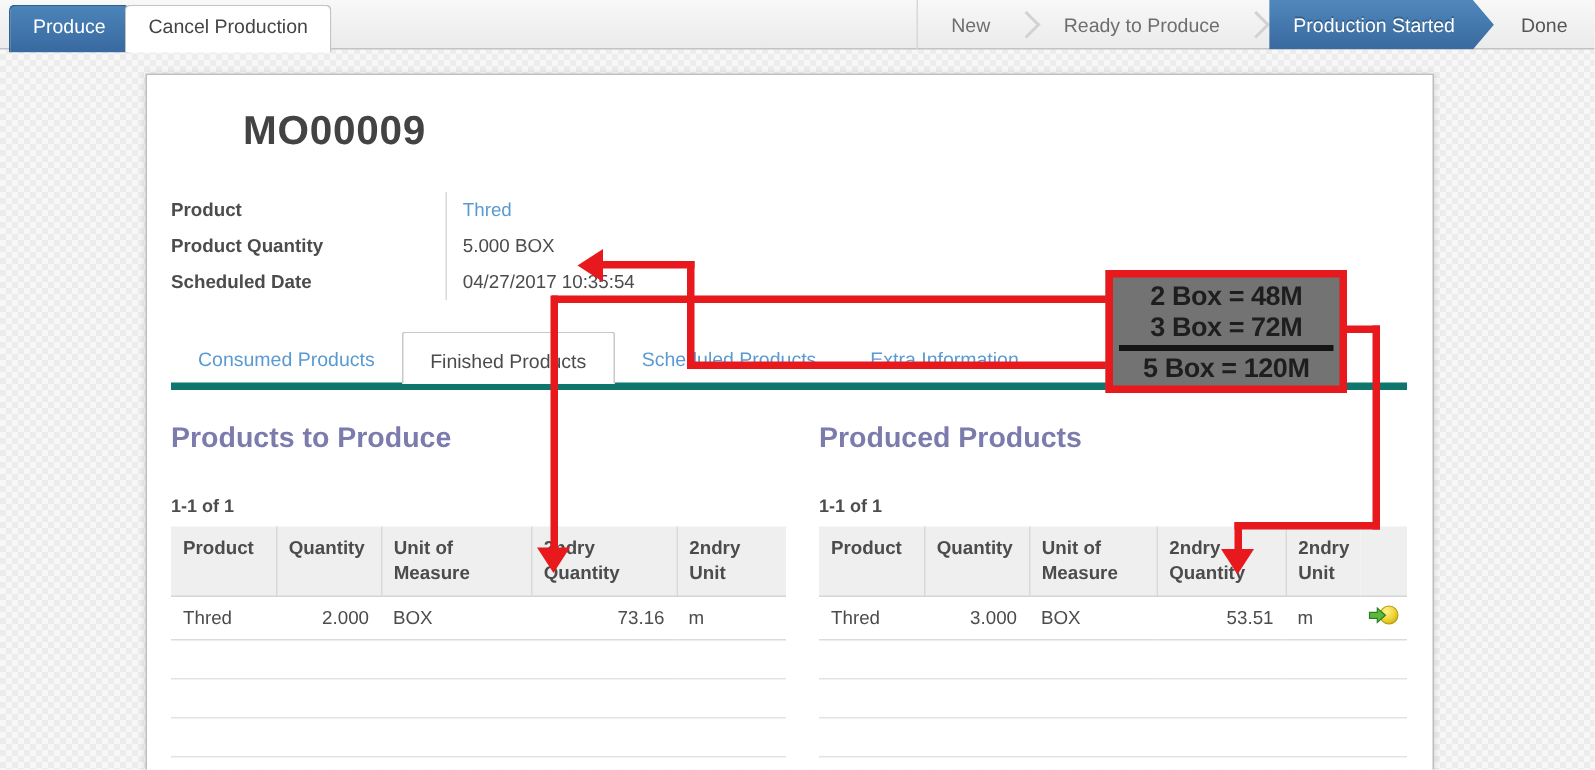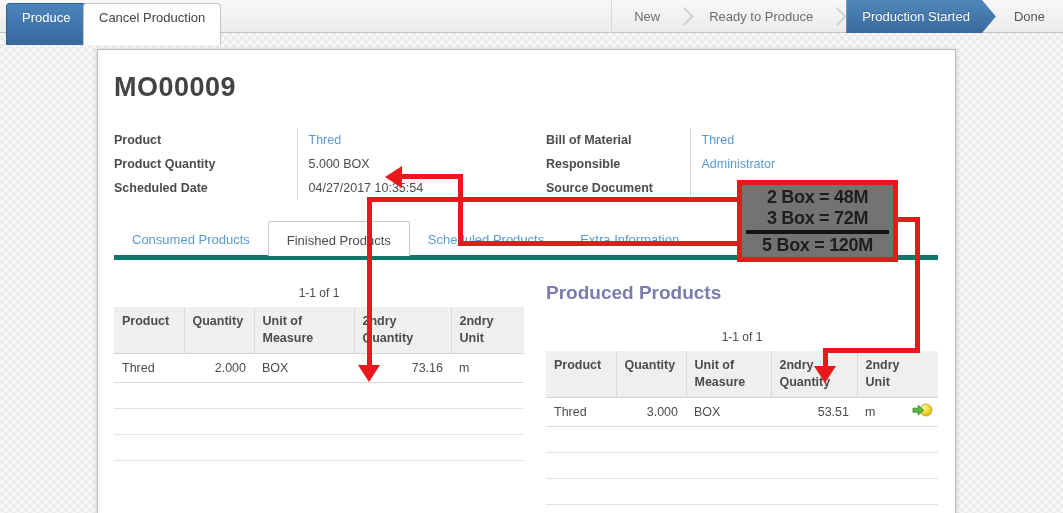--- a/index.html
+++ b/index.html
@@ -11,21 +11,21 @@
     background-color:#f2f2f2;
     background-image: conic-gradient(#ececec 25%, #f7f7f7 0 50%, #ececec 0 75%, #f7f7f7 0);
     background-size:8px 8px;
   }
   
   .topbar {
     position:absolute; top:0; left:0; right:0; height:33px;
     background:linear-gradient(#f8f8f8,#ebebeb);
     border-bottom:1px solid #c3c3c3; z-index:10;
   }
-  .btn { position:absolute; top:3px; height:42px; line-height:28px;
+  .btn { position:absolute; top:3px; height:32px; line-height:28px;
     padding:0 15px; border-radius:4px 4px 0 0; font-size:13px; cursor:pointer; }
   .btn-primary {
     left:6px; color:#fff;
     background:linear-gradient(#4b84ba,#38699f);
     border:1px solid #2e5f91; border-bottom:none;
   }
   .btn-secondary {
     left:83px; color:#444; background:#fff;
     border:1px solid #c3c3c3; border-bottom:none;
   }
@@ -45,21 +45,21 @@
     background:linear-gradient(#5088bc,#38699f);
     clip-path:polygon(0 0, calc(100% - 14px) 0, 100% 50%, calc(100% - 14px) 100%, 0 100%);
   }
   
   .sheet {
     position:absolute; left:97px; top:49px; width:859px; height:560px;
     background:#fff; border:1px solid #babdc1;
     box-shadow:0 1px 5px rgba(0,0,0,.18);
   }
   .sheet-inner { padding:22px 17px 0 16px; }
-  .mo-title { font-size:27px; font-weight:bold; color:#434343; letter-spacing:.5px; }
+  .mo-title { font-size:27px; font-weight:bold; color:#434343; letter-spacing:.5px;margin-left:48px; }
   
   .groups { display:flex; margin-top:25px; }
   .o-group { border-collapse:collapse; }
   .o-group.left  { width:420px; margin-right:12px; }
   .o-group.right { width:390px; }
   .g-label { font-weight:bold; white-space:nowrap; padding:5px 8px 5px 0;
     border-right:1px solid #d9d9d9; font-size:12.5px; vertical-align:top; }
   .o-group.left  .g-label { width:183px; }
   .o-group.right .g-label { width:144px; }
   .g-val { padding:5px 0 5px 11px; font-size:12.5px; }
@@ -70,21 +70,21 @@
   .tab.active {
     color:#4c4c4c; background:#fff;
     border:1px solid #c8c8c8; border-bottom:1px solid #fff;
     margin-bottom:-1px; border-radius:2px 2px 0 0;
   }
   
   .sections { display:flex; }
   .section-left  { width:410px; margin-right:22px; }
   .section-right { flex:1; }
   .section-title { margin-top:22px; font-size:19px; font-weight:bold; color:#7c7bad; }
-  .pager { margin-top:26px; text-align:center; font-size:12px; color:#4c4c4c; height:15px; }
+  .pager { margin-top:26px; text-align:left; font-size:12px; color:#4c4c4c; height:15px;font-weight:bold; }
   table.list { width:100%; border-collapse:collapse; margin-top:6px; table-layout:fixed; }
   table.list th {
     background:#efeff0; text-align:left; font-size:12.5px; font-weight:bold;
     padding:6px 8px; line-height:17px; vertical-align:top;
     border-right:1px solid #d9d9d9; border-bottom:1px solid #d5d5d5;
   }
   table.list th.no-sep, table.list th:last-child { border-right:none; }
   table.list td { padding:7px 8px; font-size:12.5px; border-bottom:1px solid #dcdcdc; }
   table.list tr.empty td { padding:0; height:26px; border-bottom:1px solid #e3e3e3; }
   .num { text-align:right; }
@@ -136,48 +136,33 @@
           <td class="g-label">Product Quantity</td>
           <td class="g-val">5.000 BOX</td>
         </tr>
         <tr>
           <td class="g-label">Scheduled Date</td>
           <td class="g-val">04/27/2017 10:35:54</td>
         </tr>
       </tbody>
         </table>
 
-      <table class="o-group right">
-        <tbody>
-            <tr>
-          <td class="g-label">Bill of Material</td>
-          <td class="g-val"><span class="link">Thred</span></td>
-        </tr>
-        <tr>
-          <td class="g-label">Responsible</td>
-          <td class="g-val"><span class="link">Administrator</span></td>
-        </tr>
-        <tr>
-          <td class="g-label">Source Document</td>
-          <td class="g-val"></td>
-        </tr>
-      </tbody>
-        </table>
     </div>
 
     <div class="tabs">
       <div class="tab">Consumed Products</div>
       <div class="tab active">Finished Products</div>
       <div class="tab">Scheduled Products</div>
       <div class="tab">Extra Information</div>
     </div>
 
     <div class="sections">
 
       <div class="section-left">
+        <div class="section-title">Products to Produce</div>
         <div class="pager">1-1 of 1</div>
         <table class="list">
           <colgroup>
               <col style="width:70px">
               <col style="width:70px">
               <col style="width:100px">
               <col style="width:97px">
               <col style="width:73px">
             </colgroup>
           <tbody>

